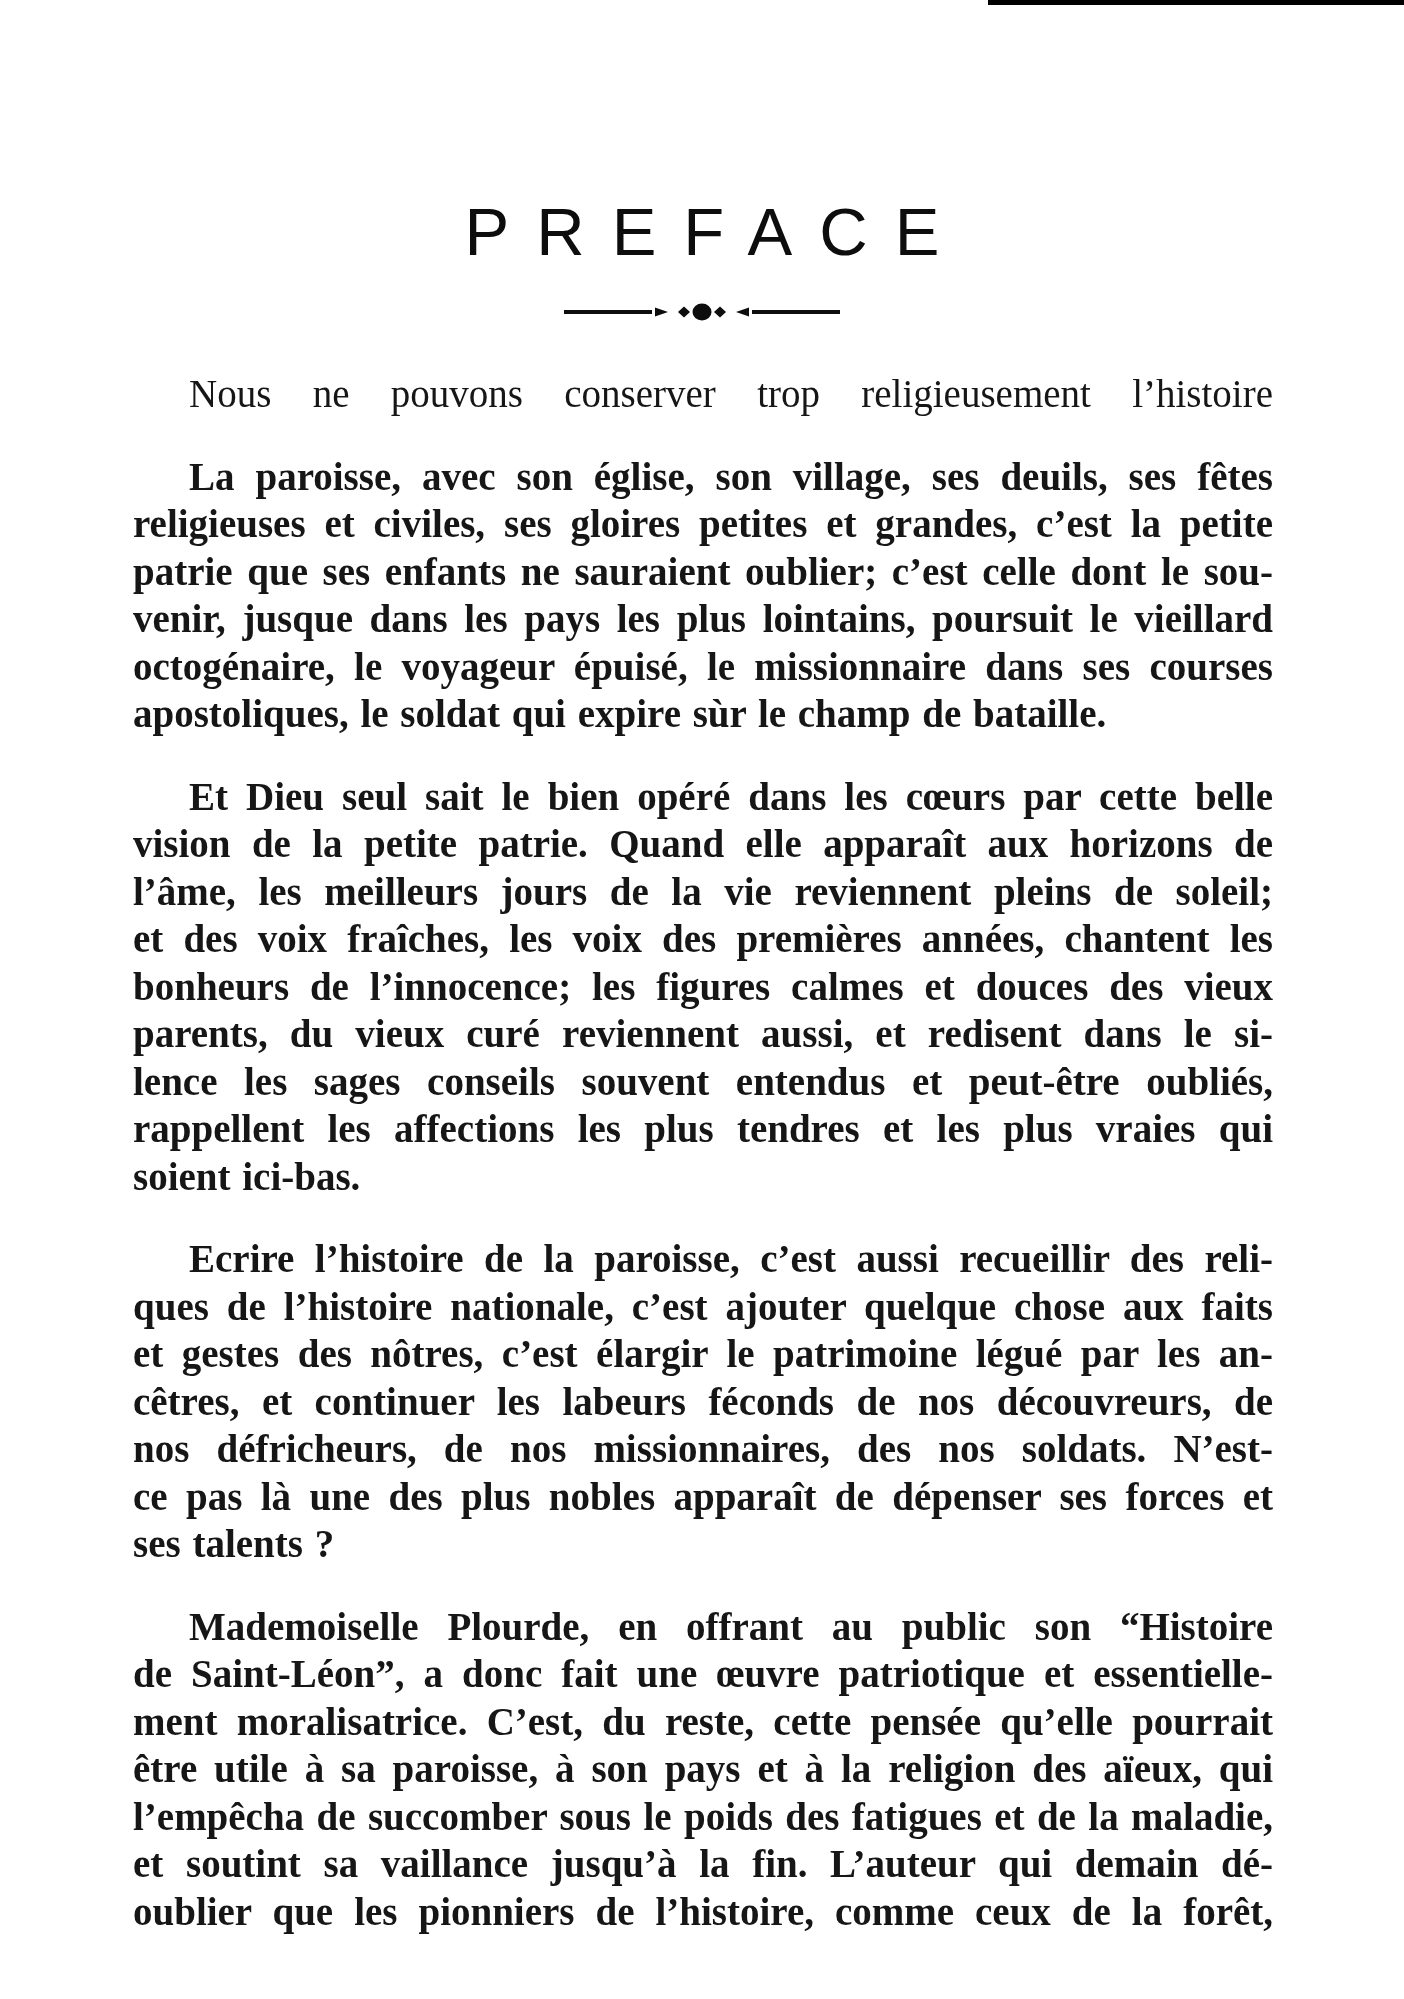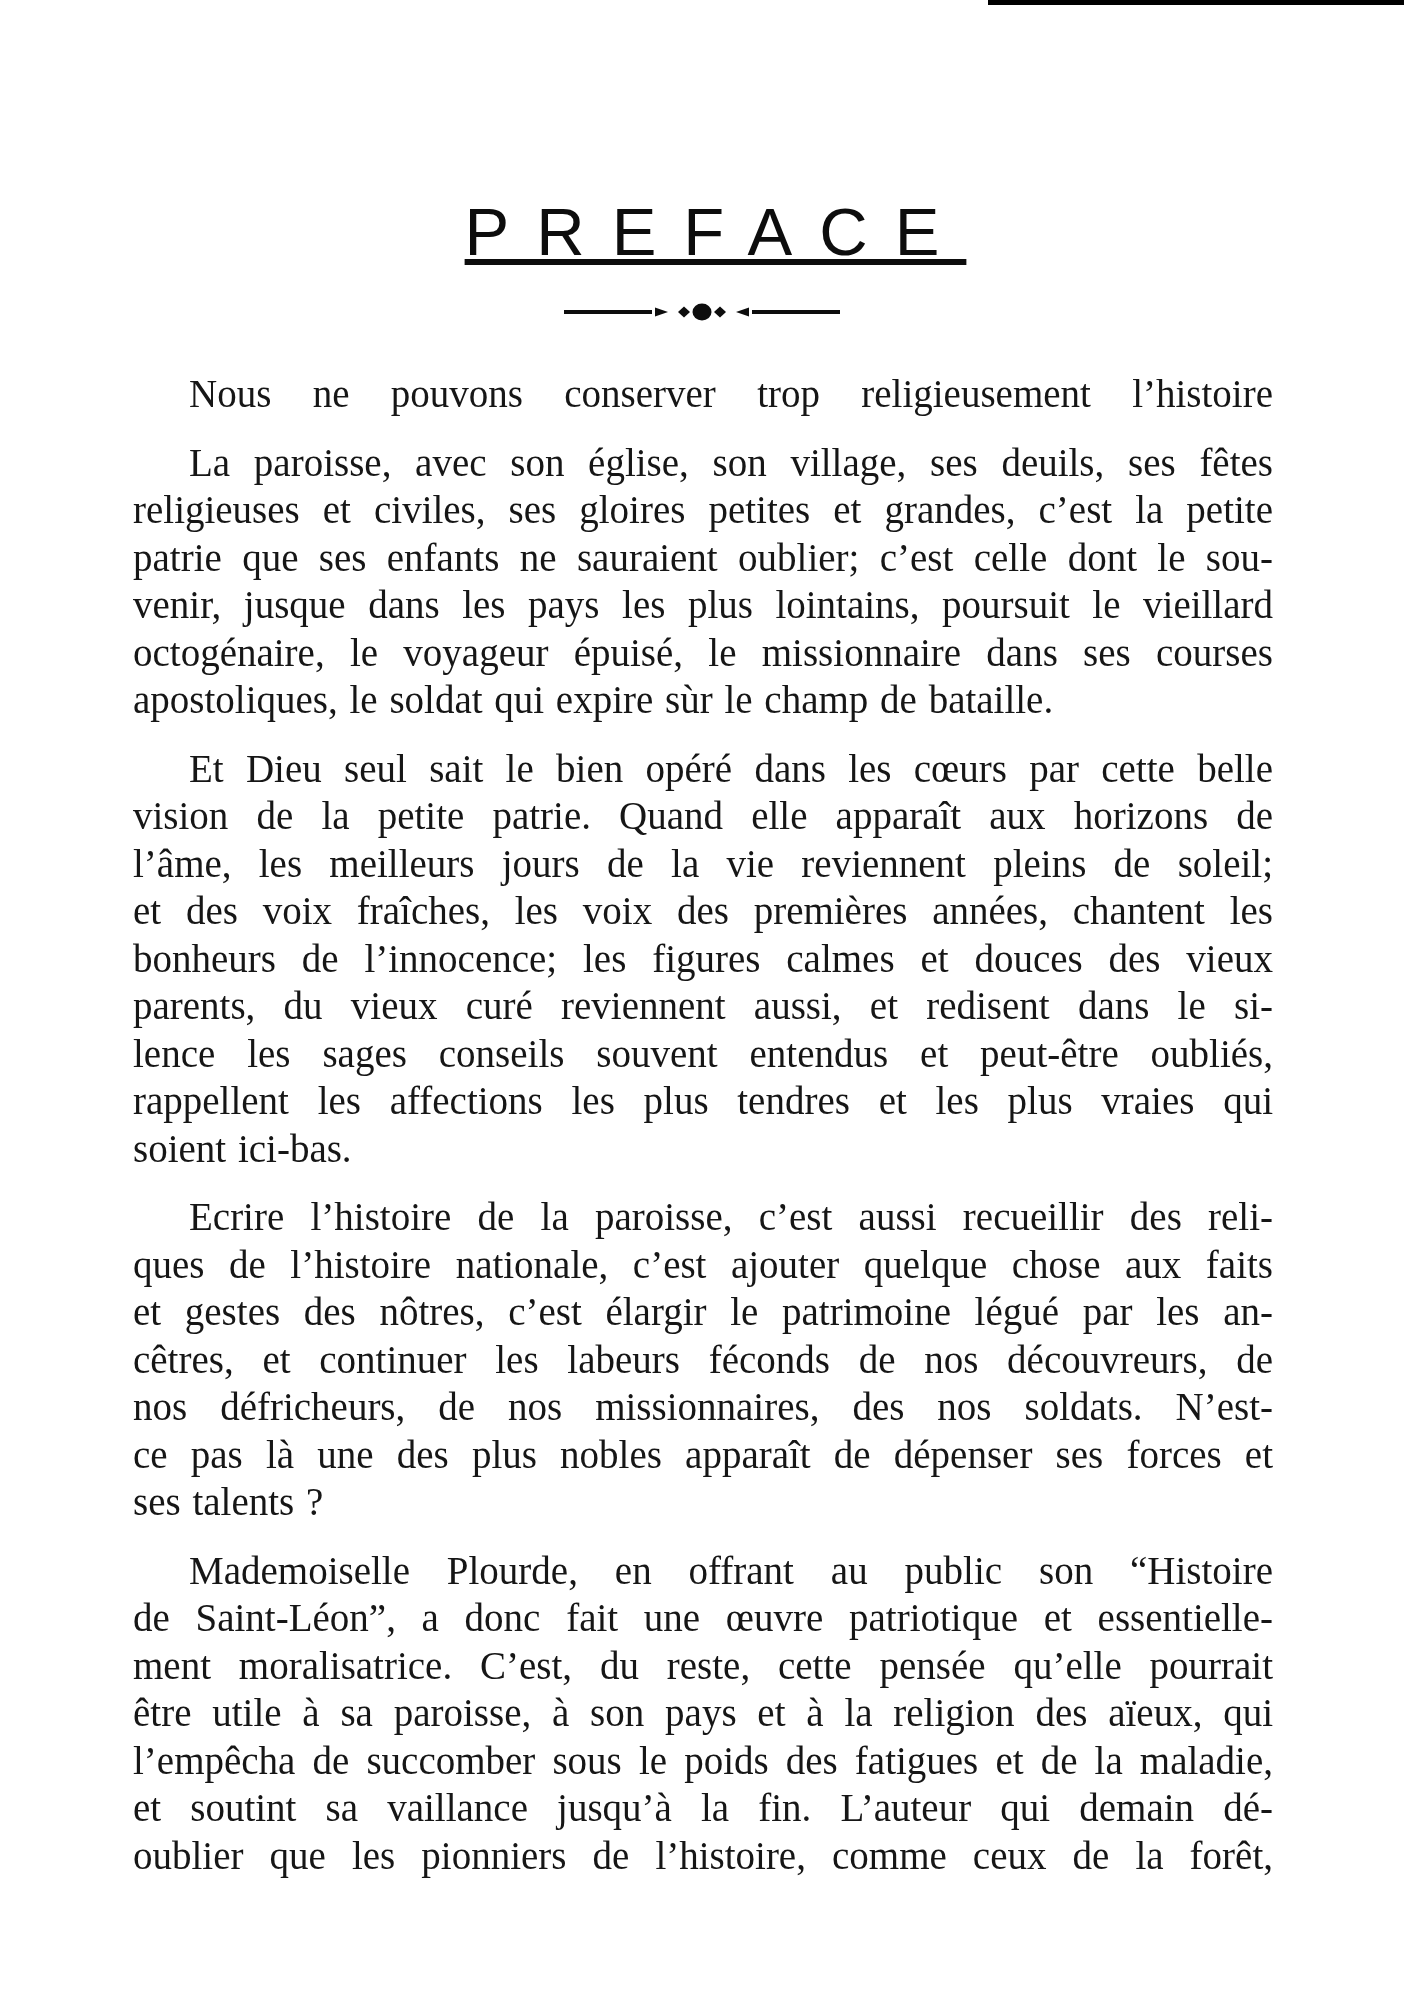--- a/index.html
+++ b/index.html
@@ -29,41 +29,40 @@
     top: 148px;
     left: 0;
     right: 0;
     text-align: center;
     font-family: "Liberation Sans", sans-serif;
     font-size: 67px;
     font-weight: 400;
     letter-spacing: 27px;
     text-indent: 27px;
     color: #0d0d0d;
-    text-decoration: underline;
   }
   .divider {
     position: absolute;
     top: 299px;
     left: 562px;
     width: 280px;
     height: 26px;
   }
   .body-text {
     position: absolute;
     top: 370px;
     left: 133px;
     width: 1140px;
     font-size: 39px;
     line-height: 47.5px;
     word-spacing: 2px;
     color: #161616;
   }
   .para { margin: 0; }
-  .para + .para { margin-top: 21px; }
+  .para + .para { margin-top: 35px; font-weight: bold; }
   .line {
     text-align: justify;
     text-align-last: justify;
     white-space: normal;
   }
   .line.first { text-indent: 56px; }
   .line.endline { text-align-last: left; }
 </style>
 </head>
 <body>

